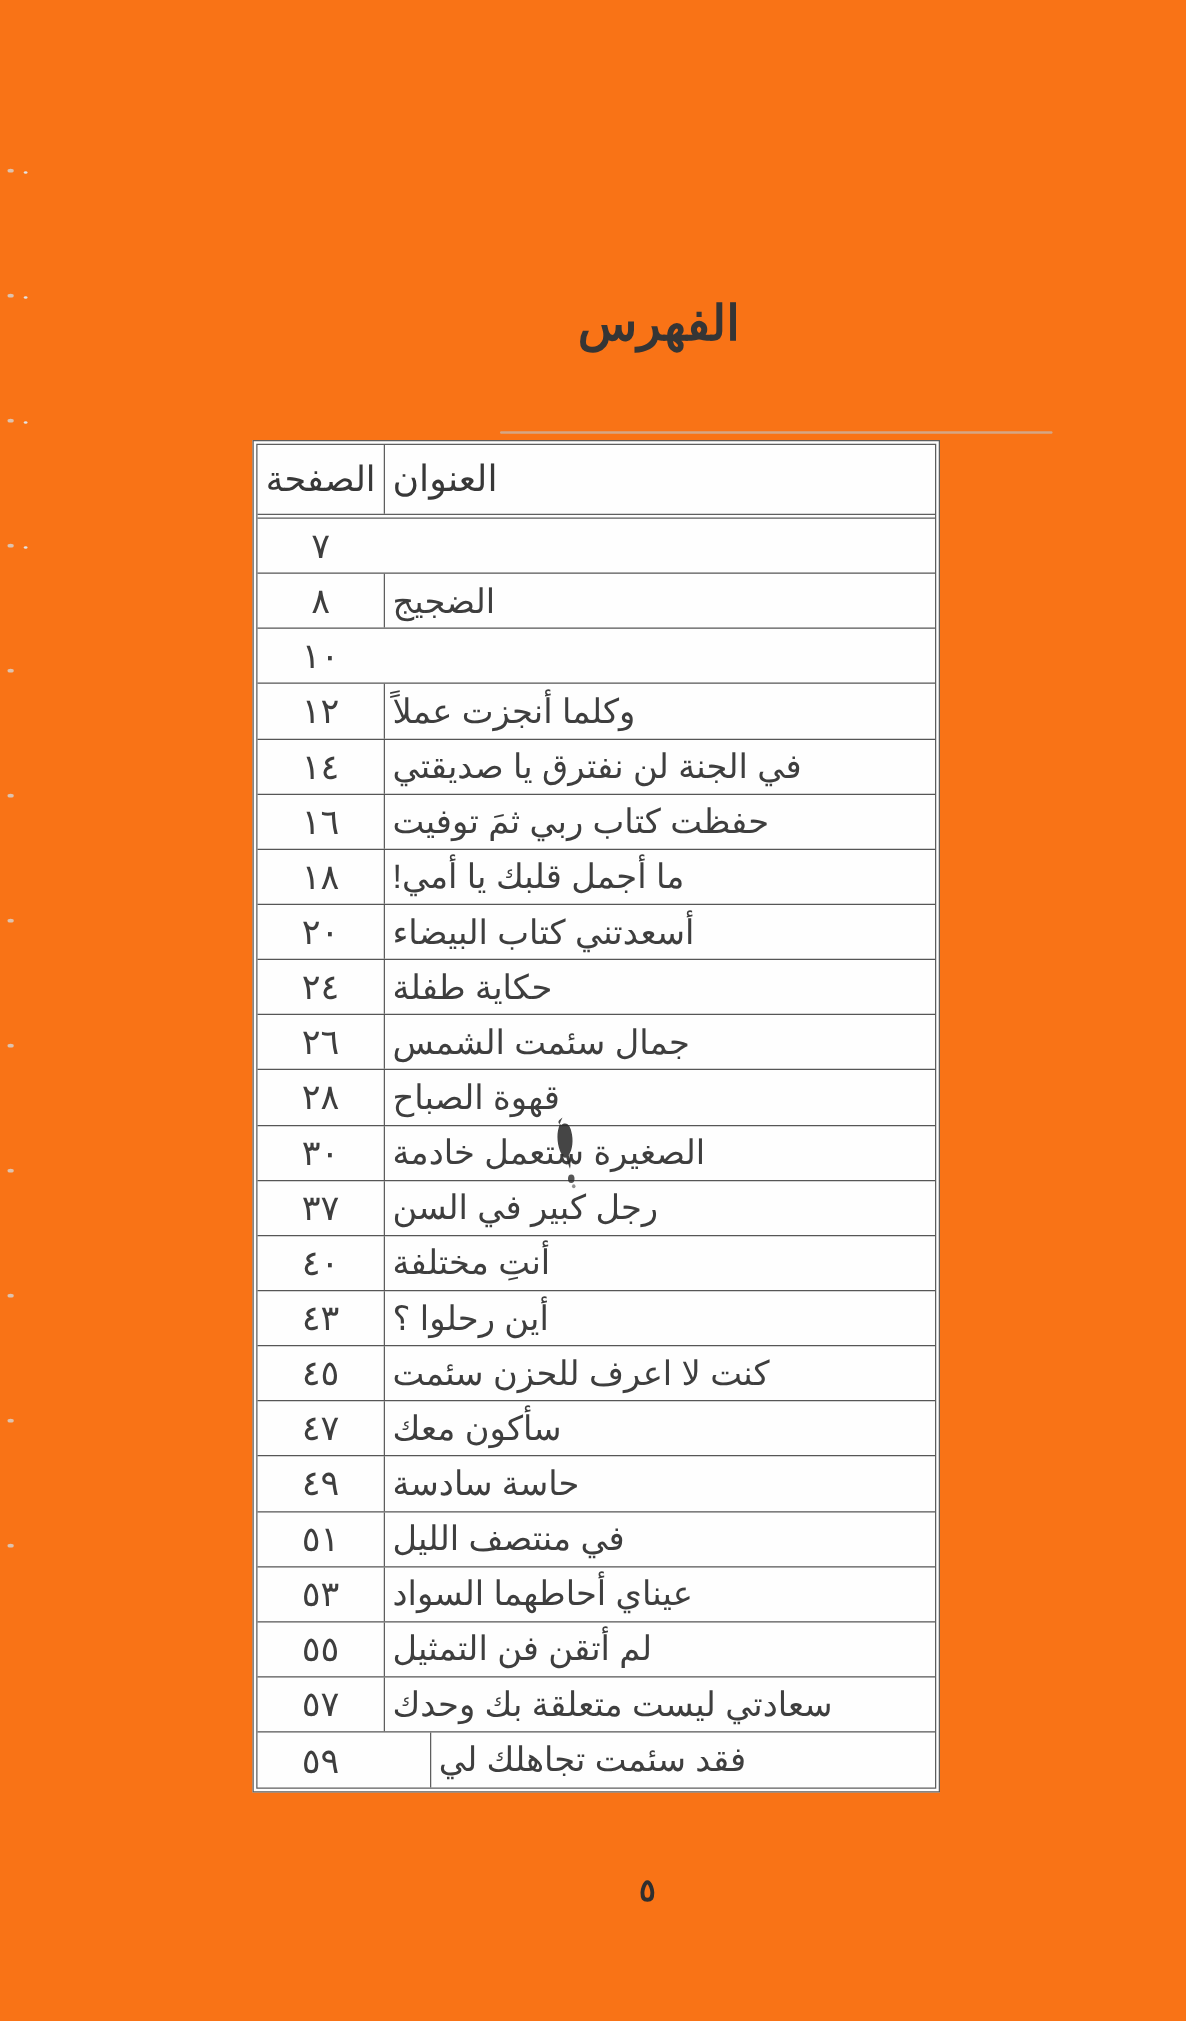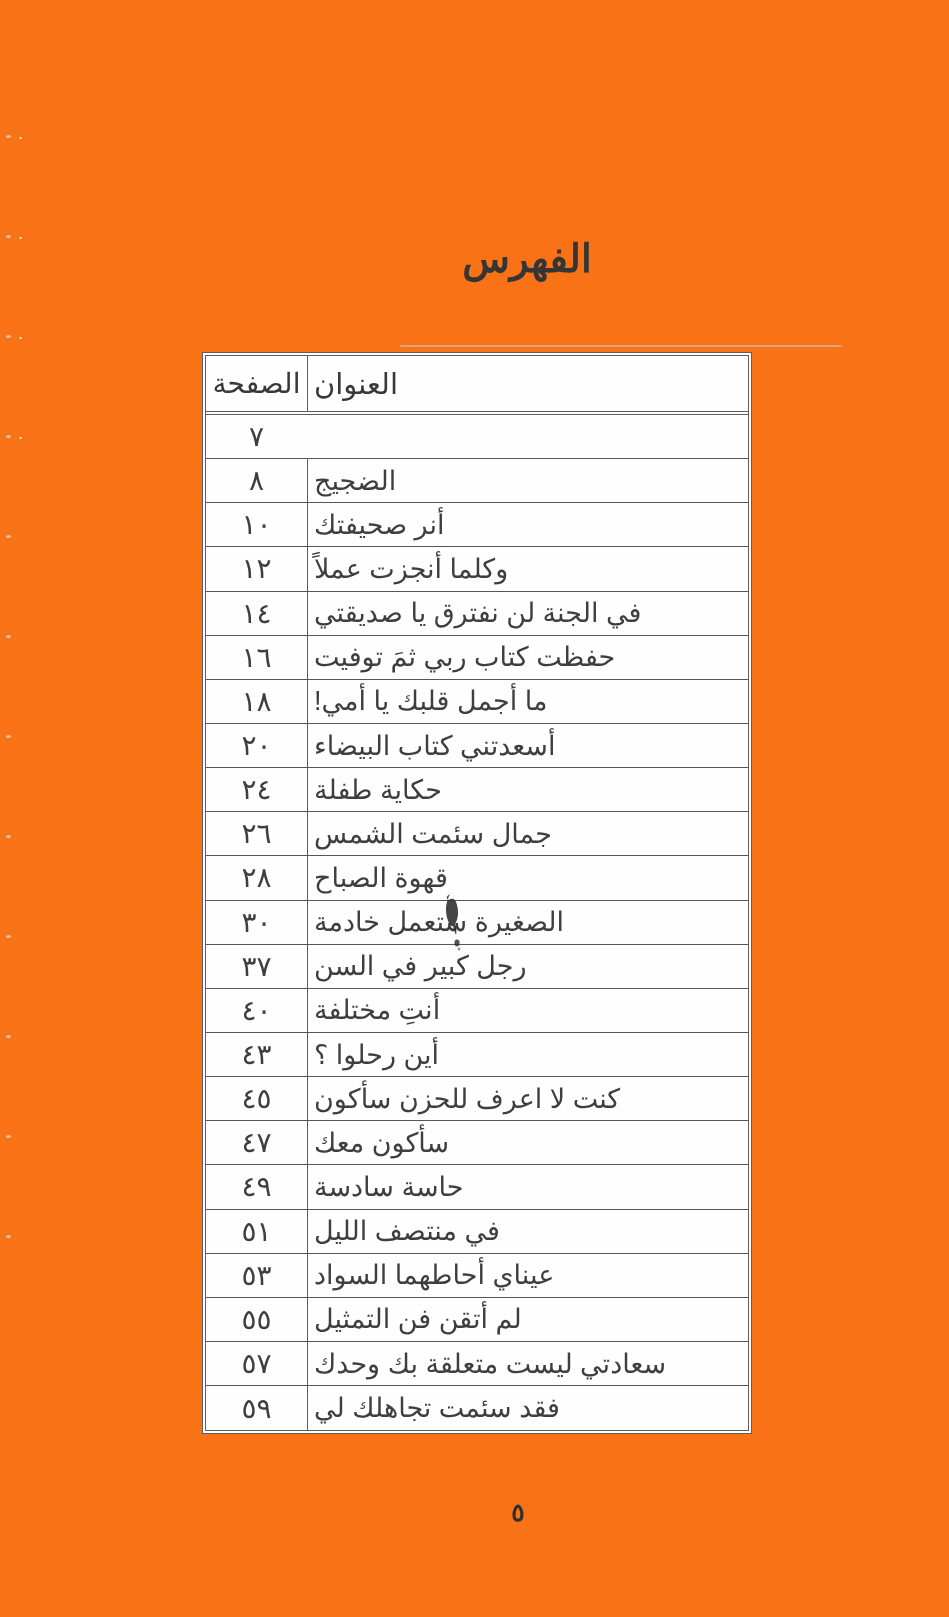--- a/index.html
+++ b/index.html
@@ -39,21 +39,21 @@
     height:59px;
     border-bottom:4px double #5e5e5e;
     box-sizing:border-box;
   }
   .toc-row{
     display:grid;grid-template-columns:101px 1fr;
     height:44.15px;
     border-bottom:1.5px solid #565656;
     box-sizing:border-box;
   }
-  .toc-row:last-child{border-bottom:none;}
+  .toc-row:last-child{border-bottom:none;gap:37px;}
   .col-page{
     display:flex;align-items:center;justify-content:center;
     font-size:28px;color:#3e3e3e;
     box-sizing:border-box;
   }
   .col-title{
     border-left:1.5px solid #5e5e5e;
     display:flex;align-items:center;justify-content:flex-end;
     direction:rtl;text-align:center;
     padding:0 10px 0 6px;
@@ -109,21 +109,20 @@
     <div class="col-page">٧</div>
   </div>
 
   <div class="toc-row">
     <div class="col-page">٨</div>
     <div class="col-title">الضجيج</div>
   </div>
 
   <div class="toc-row">
     <div class="col-page">١٠</div>
-    <div class="col-title">أنر صحيفتك</div>
   </div>
 
   <div class="toc-row">
     <div class="col-page">١٢</div>
     <div class="col-title">وكلما أنجزت عملاً</div>
   </div>
 
   <div class="toc-row">
     <div class="col-page">١٤</div>
     <div class="col-title">في الجنة لن نفترق يا صديقتي</div>
@@ -175,21 +174,21 @@
     <div class="col-title">أنتِ مختلفة</div>
   </div>
 
   <div class="toc-row">
     <div class="col-page">٤٣</div>
     <div class="col-title">أين رحلوا ؟</div>
   </div>
 
   <div class="toc-row">
     <div class="col-page">٤٥</div>
-    <div class="col-title">كنت لا اعرف للحزن سأكون</div>
+    <div class="col-title">كنت لا اعرف للحزن سئمت</div>
   </div>
 
   <div class="toc-row">
     <div class="col-page">٤٧</div>
     <div class="col-title">سأكون معك</div>
   </div>
 
   <div class="toc-row">
     <div class="col-page">٤٩</div>
     <div class="col-title">حاسة سادسة</div>

